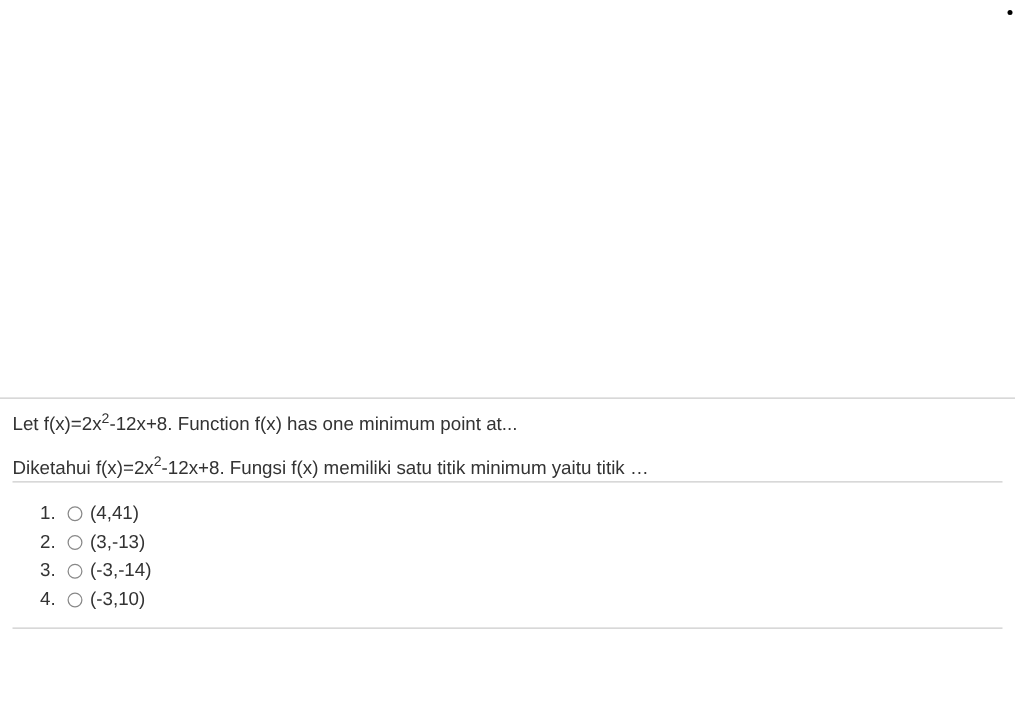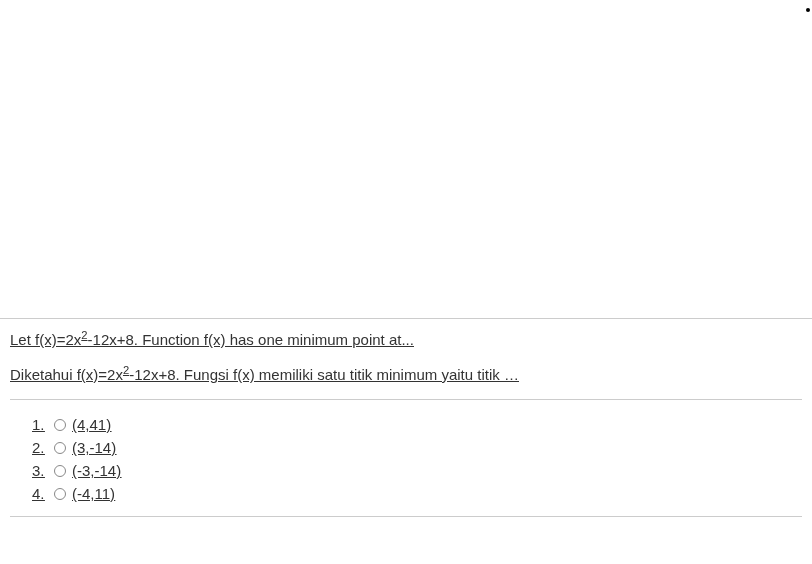--- a/index.html
+++ b/index.html
@@ -1,19 +1,18 @@
 <!DOCTYPE html>
 <html><head>
   <meta charset="utf-8">
   <style>
     * {
       margin: 0;
       padding: 0;
       box-sizing: border-box;
-      text-decoration: underline;
     }
     body {
       font-family: Arial, Helvetica, sans-serif;
       font-size: 15px;
       color: #333;
       width: 812px;
       height: 564px;
       position: relative;
       background: #fff;
     }
@@ -23,21 +22,21 @@
       left: 0;
       right: 0;
       border-top: 1px solid #ccc;
       padding: 10px 10px 0 10px;
     }
     .question-text-en {
       margin-bottom: 14px;
       line-height: 1.4;
     }
     .question-text-id {
-      margin-bottom: 14px;
+      margin-bottom: 0;
       line-height: 1.4;
     }
     .sup {
       vertical-align: super;
       font-size: 0.75em;
       line-height: 0;
     }
     .divider {
       border: none;
       border-top: 1px solid #ccc;
@@ -97,27 +96,27 @@
   <hr class="divider">
   <div class="options">
     <div class="option-row">
       <span class="option-number">1.</span>
       <span class="radio-icon"></span>
       <span class="option-label">(4,41)</span>
     </div>
     <div class="option-row">
       <span class="option-number">2.</span>
       <span class="radio-icon"></span>
-      <span class="option-label">(3,-14)</span>
+      <span class="option-label">(3,-13)</span>
     </div>
     <div class="option-row">
       <span class="option-number">3.</span>
       <span class="radio-icon"></span>
       <span class="option-label">(-3,-14)</span>
     </div>
     <div class="option-row">
       <span class="option-number">4.</span>
       <span class="radio-icon"></span>
-      <span class="option-label">(-4,11)</span>
+      <span class="option-label">(-3,10)</span>
     </div>
   </div>
   <hr class="bottom-divider">
 </div>
 
 </body></html>

